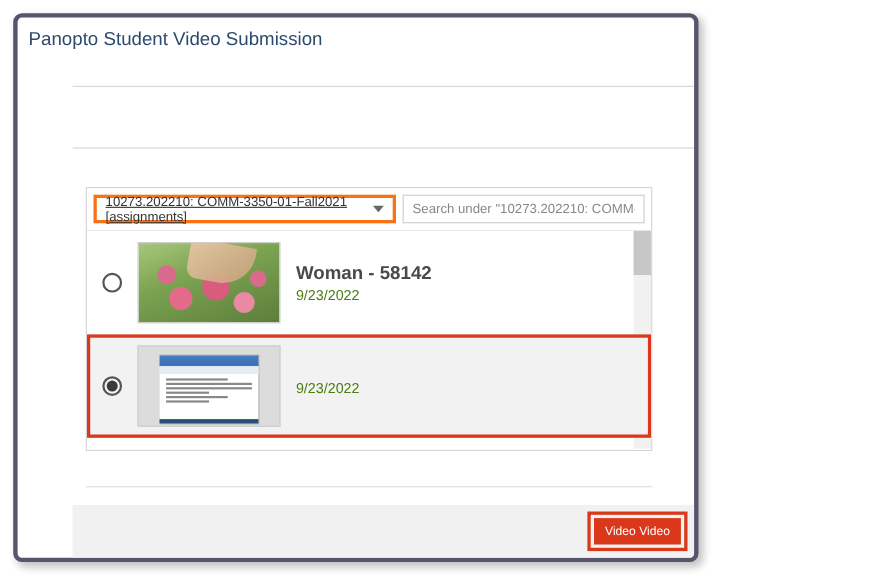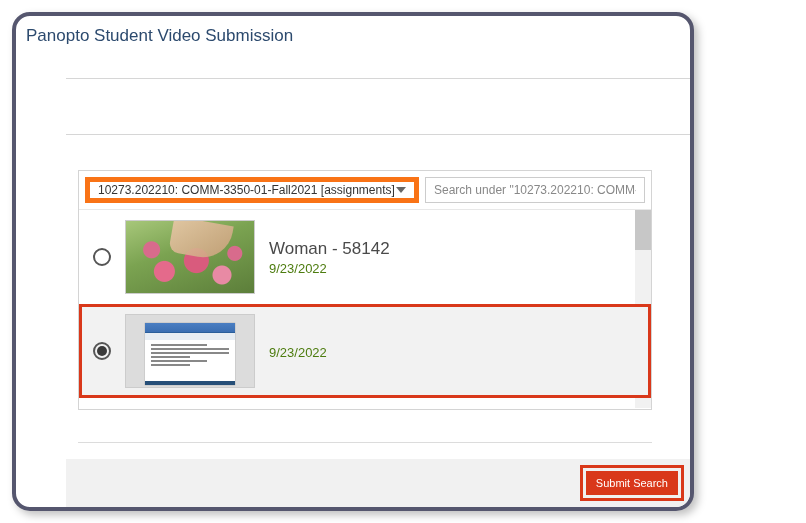--- a/index.html
+++ b/index.html
@@ -2,24 +2,24 @@
 <html><head>
   <meta charset="utf-8">
   <style>
     * { box-sizing: border-box; margin: 0; padding: 0; }
     body {
       font-family: "Segoe UI", -apple-system, Helvetica, Arial, sans-serif;
       background: #fff;
       padding: 12px;
     }
     .frame {
-      width: 682px;
+      width: 623px;
       height: 499px;
       border: 4px solid #55566e;
-      border-radius: 18px;
+      border-radius: 8px;
       box-shadow: 4px 4px 8px rgba(0,0,0,0.25);
       background: #fff;
       overflow: hidden;
       position: relative;
     }
     .page-title {
       font-size: 17px;
       font-weight: 400;
       color: #2c4a6e;
       padding: 10px 10px 6px 10px;
@@ -53,28 +53,29 @@
     }
     .picker-top {
       display: flex;
       gap: 6px;
       padding: 6px;
       border-bottom: 1px solid #e8e8e8;
     }
     .folder-select {
       flex: 1;
       height: 26px;
-      border: 5px solid #f97316;
+      border: 3px solid #f97316;
       display: flex;
       align-items: center;
       justify-content: space-between;
       padding: 0 8px;
       font-size: 12px;
       color: #333;
       background: #fff;
+      text-decoration: underline;
     }
     .folder-select .caret {
       width: 0; height: 0;
       border-left: 5px solid transparent;
       border-right: 5px solid transparent;
       border-top: 6px solid #666;
     }
     .search-input {
       width: 220px;
       height: 26px;
@@ -186,21 +187,21 @@
     .doc-line { height: 2px; background: #888; }
     .doc-line.short { width: 50%; }
     .doc-line.med { width: 72%; }
     .doc-taskbar{
       height: 4px; background:#264f78;
     }
     .video-meta { flex:1; }
     .video-title {
       font-size: 17px;
       color: #4a4a4a;
-      font-weight: 400;
+      font-weight: 700;
     }
     .video-date {
       font-size: 13px;
       color: #4d7c0f;
       margin-top: 2px;
     }
     .footer-line {
       position: absolute;
       left: 62px; right: 38px;
       top: 426px;
@@ -289,17 +290,17 @@
         </div>
       </div>
 
     </div>
   </div>
 
   <div class="footer-line"></div>
 
   <div class="footer-bar">
     <div class="submit-wrap">
-      <button class="submit-btn">Submit Search</button>
+      <button class="submit-btn">Video Video</button>
     </div>
   </div>
 
 </div>
 
 </body></html>

